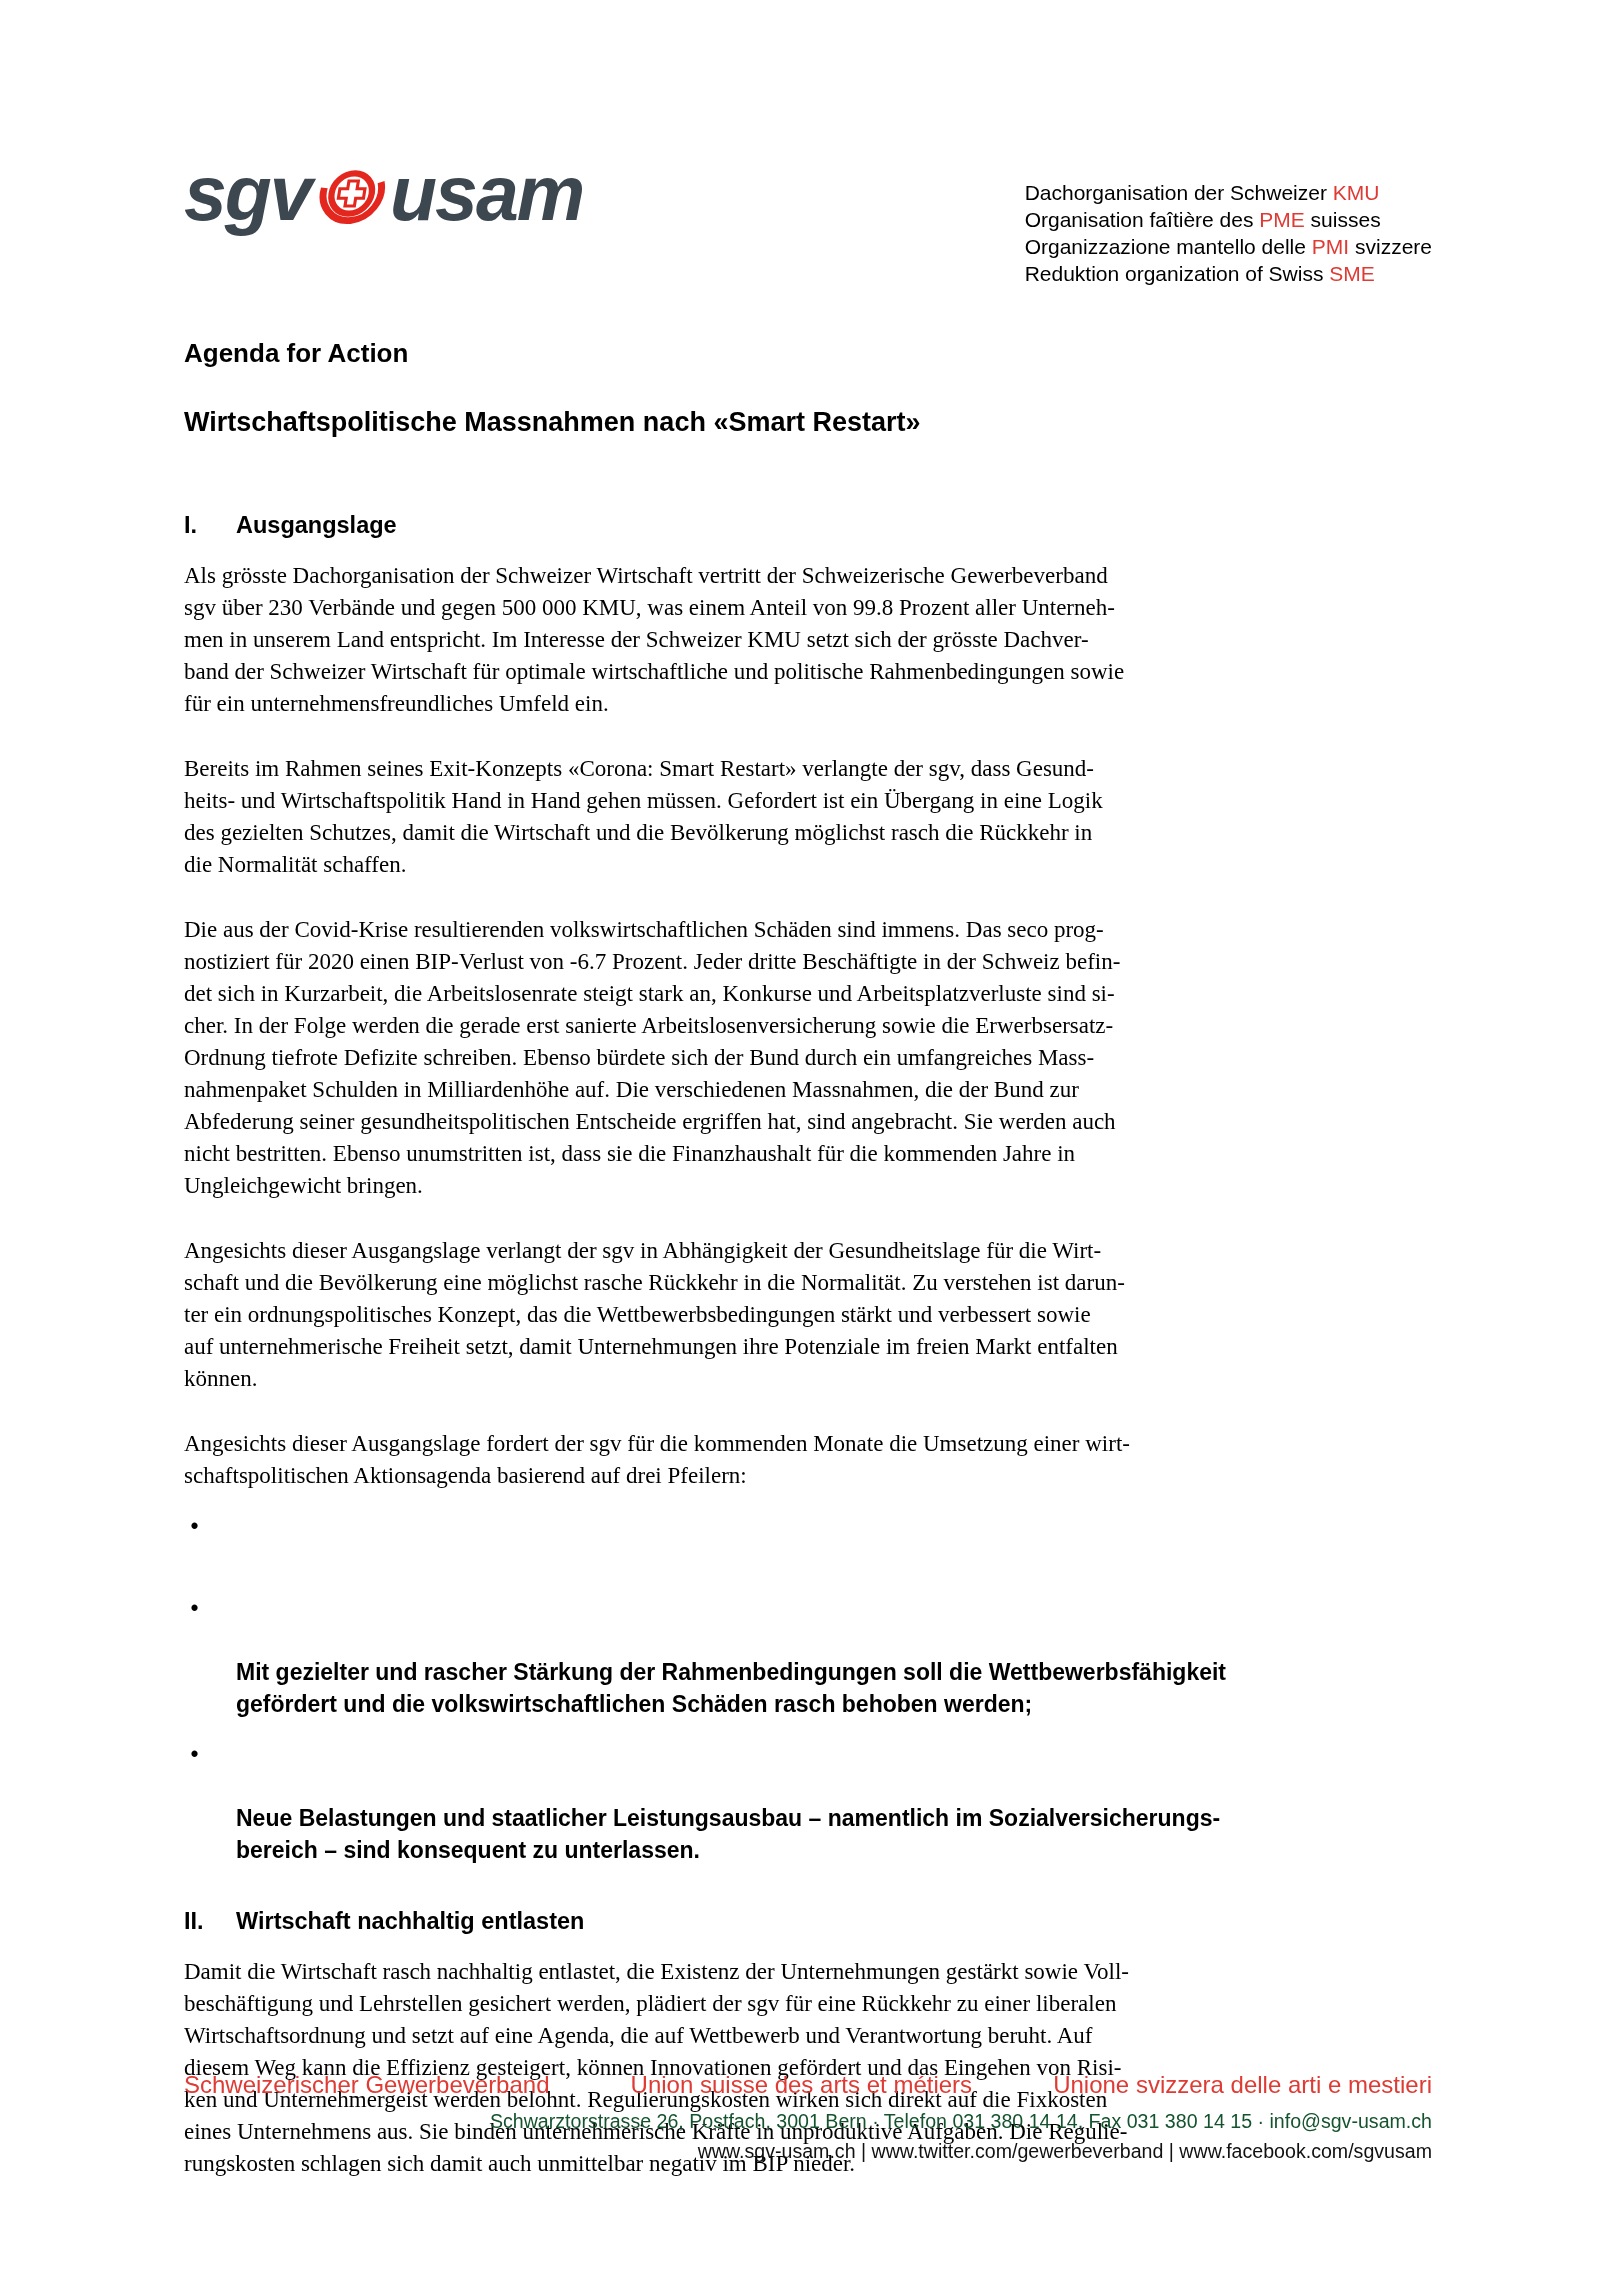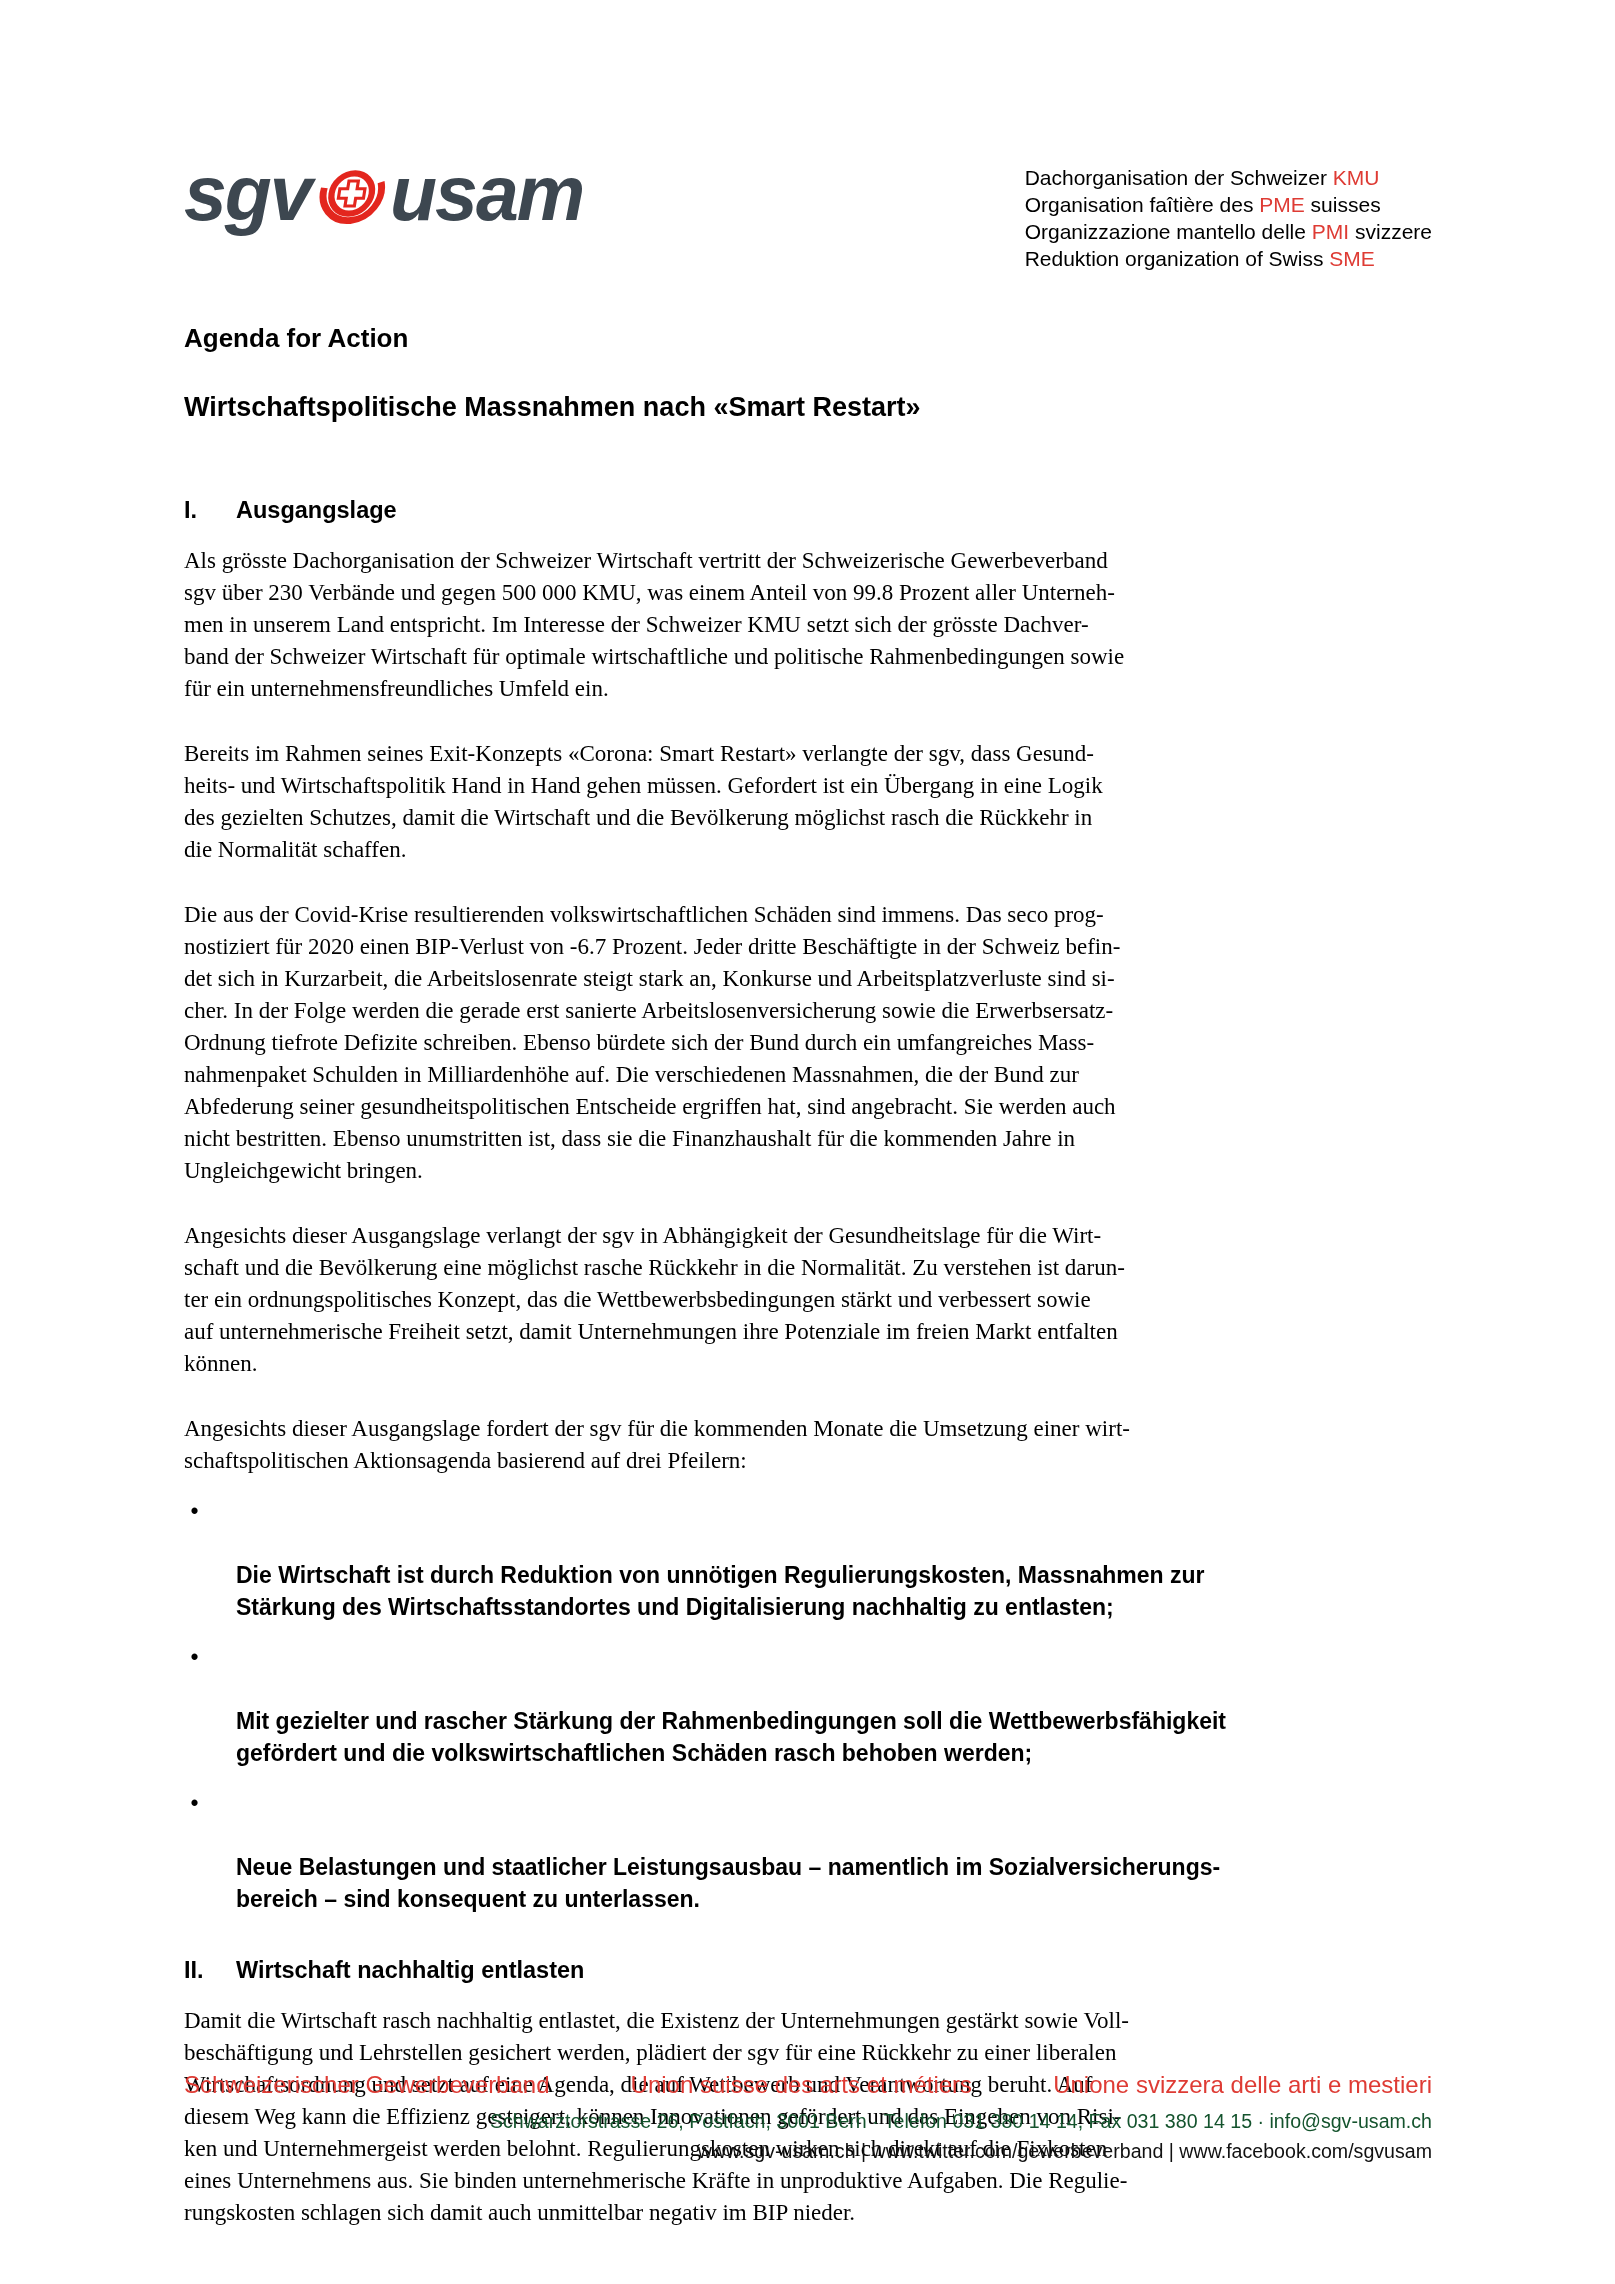--- a/index.html
+++ b/index.html
@@ -10,21 +10,21 @@
     overflow: hidden;
     font-family: "Liberation Sans", sans-serif;
     color: #000000;
   }
   .content { position: absolute; left: 184px; right: 184px; top: 0; }
 
   
   .header { margin-top: 155px; display: flex; justify-content: space-between; align-items: flex-start; }
   .logo { display: flex; color: #3d4750; font-style: italic; font-weight: bold; font-size: 77px; letter-spacing: -2px; line-height: 1; }
   .logo-mark { width: 69px; height: 69px; margin: 3.9px 3.9px 0 6.5px; }
-  .org { font-size: 21px; line-height: 27px; margin-top: 9px; }
+  .org { font-size: 21px; line-height: 27px; margin-top: 24px; }
   .accent { color: #de3b34; }
 
   
   .title { margin-top: 50px; font-size: 26px; font-weight: bold; line-height: 32px; }
   .subtitle { margin-top: 37px; font-size: 27px; font-weight: bold; line-height: 32px; }
 
   
   .sec-heading { position: relative; padding-left: 52px; font-weight: bold; font-size: 23.5px; line-height: 28px; }
   .sec-heading .numeral { position: absolute; left: 0; top: 0; }
   .mt-sec1 { margin-top: 73px; }
@@ -101,22 +101,20 @@
 schaft und die Bevölkerung eine möglichst rasche Rückkehr in die Normalität. Zu verstehen ist darun-
 ter ein ordnungspolitisches Konzept, das die Wettbewerbsbedingungen stärkt und verbessert sowie
 auf unternehmerische Freiheit setzt, damit Unternehmungen ihre Potenziale im freien Markt entfalten
 können.</div>
   <div class="para">Angesichts dieser Ausgangslage fordert der sgv für die kommenden Monate die Umsetzung einer wirt-
 schaftspolitischen Aktionsagenda basierend auf drei Pfeilern:</div>
 
   <div class="bullets">
     <div class="bullet">
       <span class="marker">•</span>
-      <span>Die Wirtschaft ist durch Reduktion von unnötigen Regulierungskosten, Massnahmen zur
-Stärkung des Wirtschaftsstandortes und Digitalisierung nachhaltig zu entlasten;</span>
     </div>
     <div class="bullet">
       <span class="marker">•</span>
       <span>Mit gezielter und rascher Stärkung der Rahmenbedingungen soll die Wettbewerbsfähigkeit
 gefördert und die volkswirtschaftlichen Schäden rasch behoben werden;</span>
     </div>
     <div class="bullet">
       <span class="marker">•</span>
       <span>Neue Belastungen und staatlicher Leistungsausbau – namentlich im Sozialversicherungs-
 bereich – sind konsequent zu unterlassen.</span>

